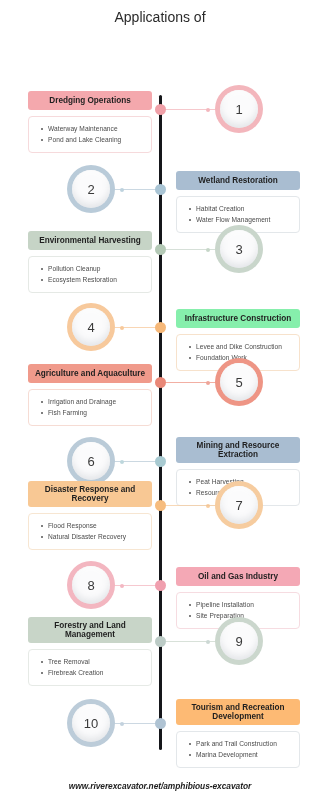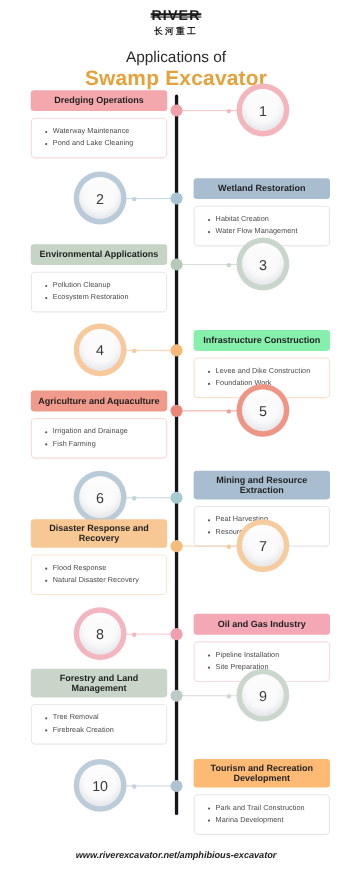--- a/index.html
+++ b/index.html
@@ -95,27 +95,22 @@
   .footer{
     position:absolute;left:0;top:772px;width:320px;text-align:center;
     font-size:8.4px;font-weight:bold;color:#1d1d1d;letter-spacing:-.05px;font-style:italic;
   }
 </style>
 </head>
 <body>
 
 <div class="page">
 
-  <div class="brand">
-    <div class="brand-mark">RIVER</div>
-    <div class="brand-cn">长河重工</div>
-  </div>
 
   <div class="title-1">Applications of</div>
-  <div class="title-2">Swamp Excavator</div>
 
   <div class="spine"></div>
 
   <div id="steps">
       <div class="pill" style="left: 28px; top: 82px; width: 124px; background: rgb(244, 168, 173);">Dredging Operations</div>
       <div class="body" style="left: 28px; top: 107px; width: 124px; border-color: rgb(246, 218, 220);">
         <ul>
           <li>Waterway Maintenance</li>
           <li>Pond and Lake Cleaning</li>
         </ul>
@@ -136,21 +131,21 @@
         </ul>
       </div>
       <div class="circle" style="left: 68px; top: 157px; background: rgb(185, 203, 217); box-shadow: rgb(185, 203, 217) 0px 0px 0px 1px;">
         <div class="ring2"></div>
         <div class="num">2</div>
       </div>
       <div class="conn" style="left: 110px; width: 50.5px; top: 180px; background: rgb(185, 203, 217); opacity: 0.75;">
         <div class="middot" style="background: rgb(169, 196, 212); left: 10px;"></div>
       </div>
       <div class="node" style="top: 174.5px; background: rgb(169, 196, 212);"></div>
-      <div class="pill" style="left: 28px; top: 222px; width: 124px; background: rgb(198, 212, 198);">Environmental Applications</div>
+      <div class="pill" style="left: 28px; top: 222px; width: 124px; background: rgb(198, 212, 198);">Environmental Harvesting</div>
       <div class="body" style="left: 28px; top: 247px; width: 124px; border-color: rgb(229, 233, 229);">
         <ul>
           <li>Pollution Cleanup</li>
           <li>Ecosystem Restoration</li>
         </ul>
       </div>
       <div class="circle" style="left: 216px; top: 217px; background: rgb(201, 214, 203); box-shadow: rgb(201, 214, 203) 0px 0px 0px 1px;">
         <div class="ring2"></div>
         <div class="num">3</div>
       </div>

